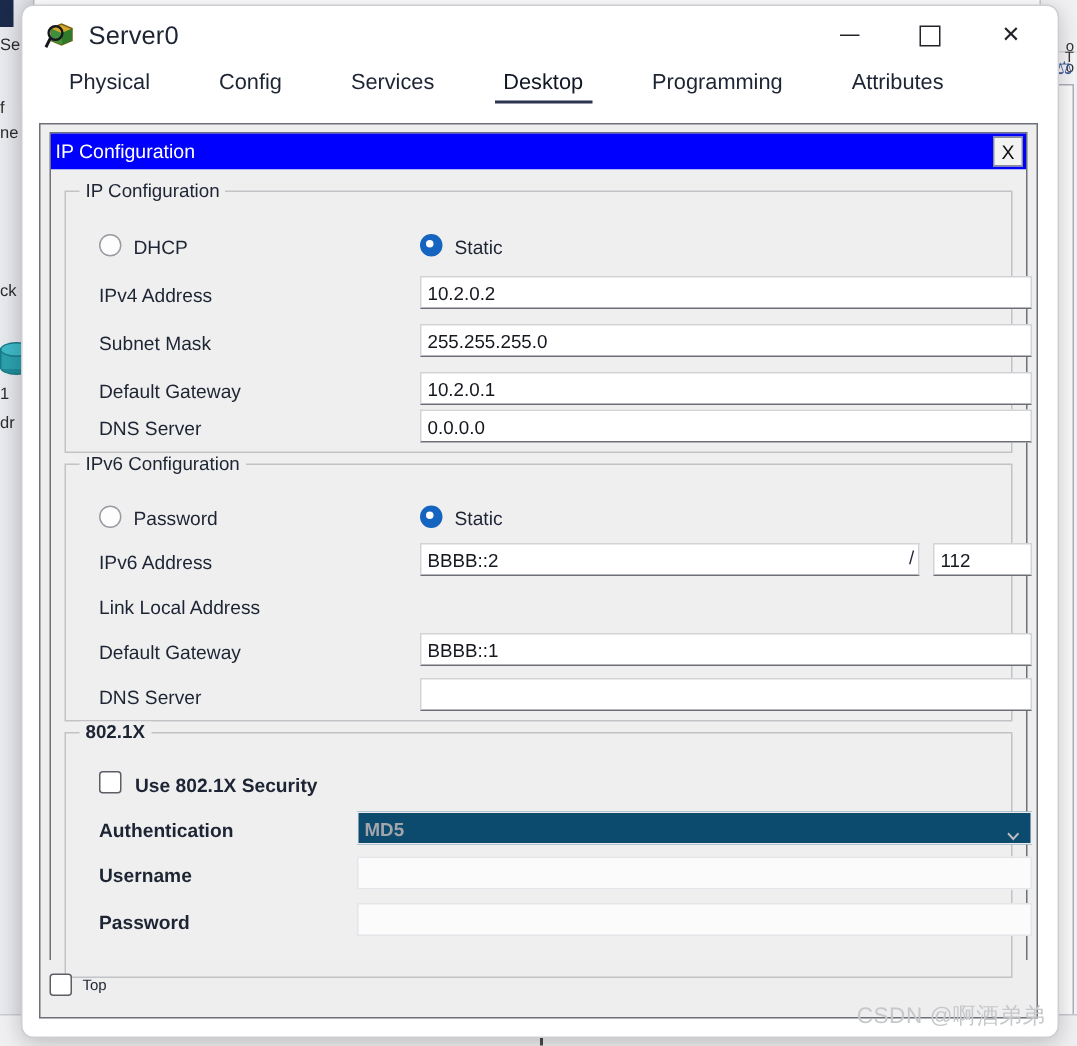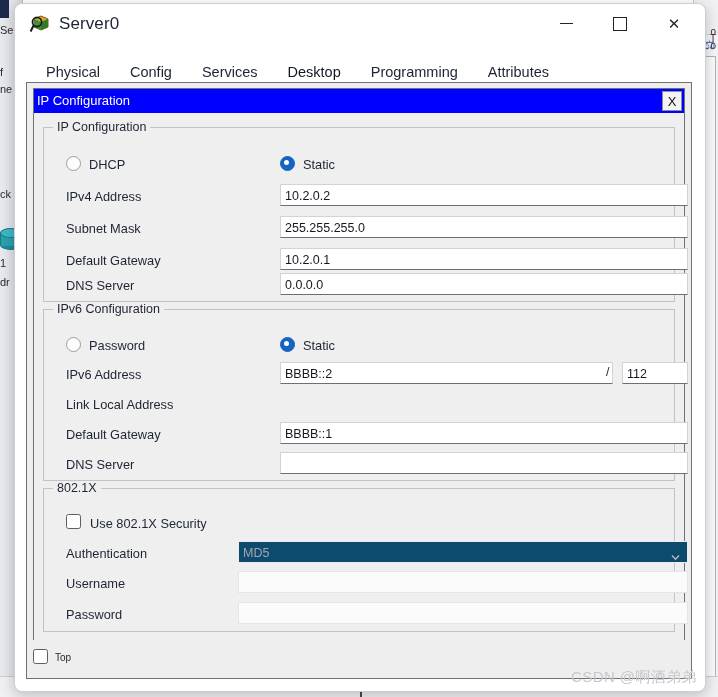--- a/index.html
+++ b/index.html
@@ -170,25 +170,25 @@
 
   
   #tabstrip {
     position: relative;
     height: 30px;
     margin: 0 0 0 0;
     background: #ffffff;
   }
   .tabs-inner {
     position: absolute;
-    left: 16px; top: 12px;
+    left: 16px; top: 0;
     height: 30px;
     display: flex;
-    align-items: flex-end;
-    gap: 0px;
+    align-items: flex-start;
+    gap: 16px;
   }
   .tab {
     font-size: 14.5px;
     color: #1d2433;
     padding: 3px 15px 6px 15px;
     cursor: default;
     position: relative;
     white-space: nowrap;
   }
   .tab.active {
@@ -266,21 +266,21 @@
     position: absolute;
     left: 9px; top: -8px;
     background: #efefef;
     padding: 0 4px;
     font-size: 12.5px;
     color: #1d2433;
     line-height: 15px;
   }
   #grp-ipv4 { top: 14px;  height: 175px; }
   #grp-ipv6 { top: 196px; height: 172px; }
-  #grp-8021x{ top: 375px; height: 144px; }
+  #grp-8021x{ top: 375px; height: 164px; font-weight: bold; }
 
   
   .row {
     position: absolute;
     left: 0; right: 0;
     height: 26px;
   }
   .row-label {
     position: absolute;
     left: 22px; top: 4px;

